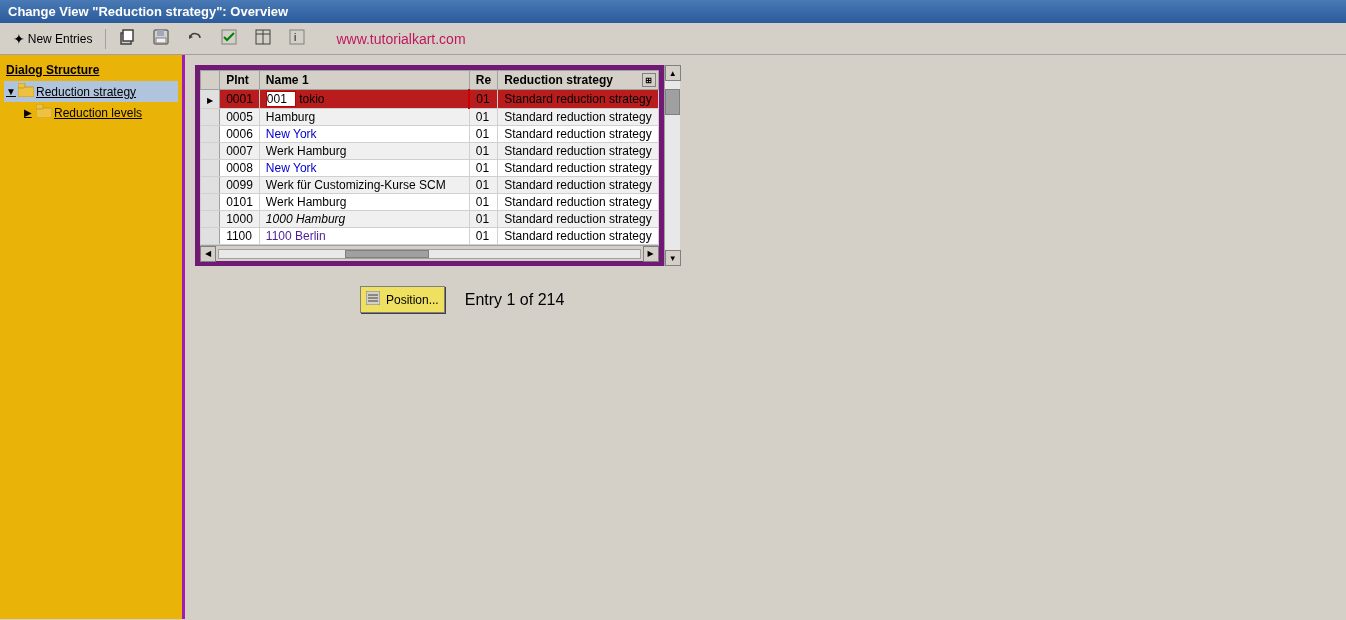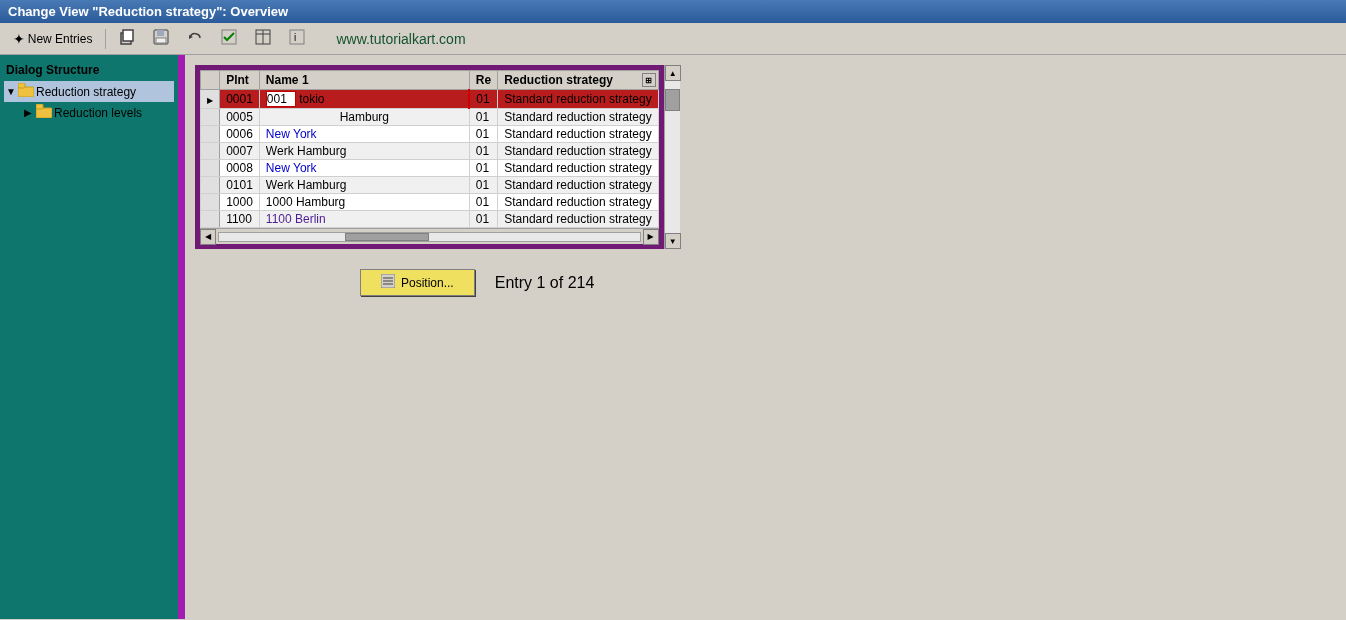--- a/index.html
+++ b/index.html
@@ -36,37 +36,38 @@
       border: 1px solid transparent;
       padding: 2px 6px;
       cursor: pointer;
       font-size: 12px;
       display: flex;
       align-items: center;
       gap: 3px;
     }
 
     .watermark {
-      color: #14532d;
+      color: #be185d;
       font-size: 14px;
       margin-left: 20px;
     }
 
     
     .main-layout {
       display: flex;
       height: calc(620px - 56px);
     }
 
     
     .sidebar {
       width: 185px;
-      background: #0f766e;
-      border-right: 7px solid #a21caf;
+      background: #eab308;
+      border-right: 3px solid #a21caf;
       padding: 4px;
+      text-decoration: underline;
     }
 
     .sidebar-title {
       font-weight: bold;
       padding: 4px 2px;
       font-size: 12px;
     }
 
     .tree-item {
       display: flex;
@@ -217,21 +218,21 @@
       margin-top: 20px;
       display: flex;
       align-items: center;
       gap: 20px;
       padding-left: 165px;
     }
 
     .position-btn {
       background: #f0e060;
       border: 1px solid #808080;
-      padding: 4px 20px;
+      padding: 4px 5px;
       cursor: pointer;
       font-size: 12px;
       display: flex;
       align-items: center;
       gap: 6px;
       box-shadow: 1px 1px 0 #404040;
       justify-content: space-between;
     }
 
     .entry-info {
@@ -373,21 +374,21 @@
           <tr class="selected">
                 <td style="background: rgb(224, 224, 224); width: 18px; border-right: 1px solid rgb(160, 160, 160);"><span style="font-size: 8px;">▶</span></td>
                 <td>0001</td>
                 <td style="min-width: 180px;"><input class="cell-input" value="001" style="">  tokio</td>
                 <td style="border-left: 2px solid rgb(204, 0, 0);">01</td>
                 <td>Standard reduction strategy</td>
               </tr>
               <tr>
                 <td style="background: rgb(224, 224, 224); width: 18px; border-right: 1px solid rgb(160, 160, 160);"></td>
                 <td>0005</td>
-                <td style="min-width: 180px; text-align: center;">Hamburg</td>
+                <td style="min-width: 180px;">Hamburg</td>
                 <td>01</td>
                 <td>Standard reduction strategy</td>
               </tr>
               <tr>
                 <td style="background: rgb(224, 224, 224); width: 18px; border-right: 1px solid rgb(160, 160, 160);"></td>
                 <td>0006</td>
                 <td style="min-width: 180px; color: rgb(0, 0, 204);">New York</td>
                 <td>01</td>
                 <td>Standard reduction strategy</td>
               </tr>
@@ -400,29 +401,36 @@
               </tr>
               <tr>
                 <td style="background: rgb(224, 224, 224); width: 18px; border-right: 1px solid rgb(160, 160, 160);"></td>
                 <td>0008</td>
                 <td style="min-width: 180px; color: rgb(0, 0, 204);">New York</td>
                 <td>01</td>
                 <td>Standard reduction strategy</td>
               </tr>
               <tr>
                 <td style="background: rgb(224, 224, 224); width: 18px; border-right: 1px solid rgb(160, 160, 160);"></td>
+                <td>0099</td>
+                <td style="min-width: 180px;">Werk für Customizing-Kurse SCM</td>
+                <td>01</td>
+                <td>Standard reduction strategy</td>
+              </tr>
+              <tr>
+                <td style="background: rgb(224, 224, 224); width: 18px; border-right: 1px solid rgb(160, 160, 160);"></td>
                 <td>0101</td>
                 <td style="min-width: 180px;">Werk Hamburg</td>
                 <td>01</td>
                 <td>Standard reduction strategy</td>
               </tr>
               <tr>
                 <td style="background: rgb(224, 224, 224); width: 18px; border-right: 1px solid rgb(160, 160, 160);"></td>
                 <td>1000</td>
-                <td style="min-width: 180px;">1000 Hamburg</td>
+                <td style="min-width: 180px; font-style: italic;">1000 Hamburg</td>
                 <td>01</td>
                 <td>Standard reduction strategy</td>
               </tr>
               <tr>
                 <td style="background: rgb(224, 224, 224); width: 18px; border-right: 1px solid rgb(160, 160, 160);"></td>
                 <td>1100</td>
                 <td style="min-width: 180px; color: #4c1d95;">1100 Berlin</td>
                 <td>01</td>
                 <td>Standard reduction strategy</td>
               </tr>

